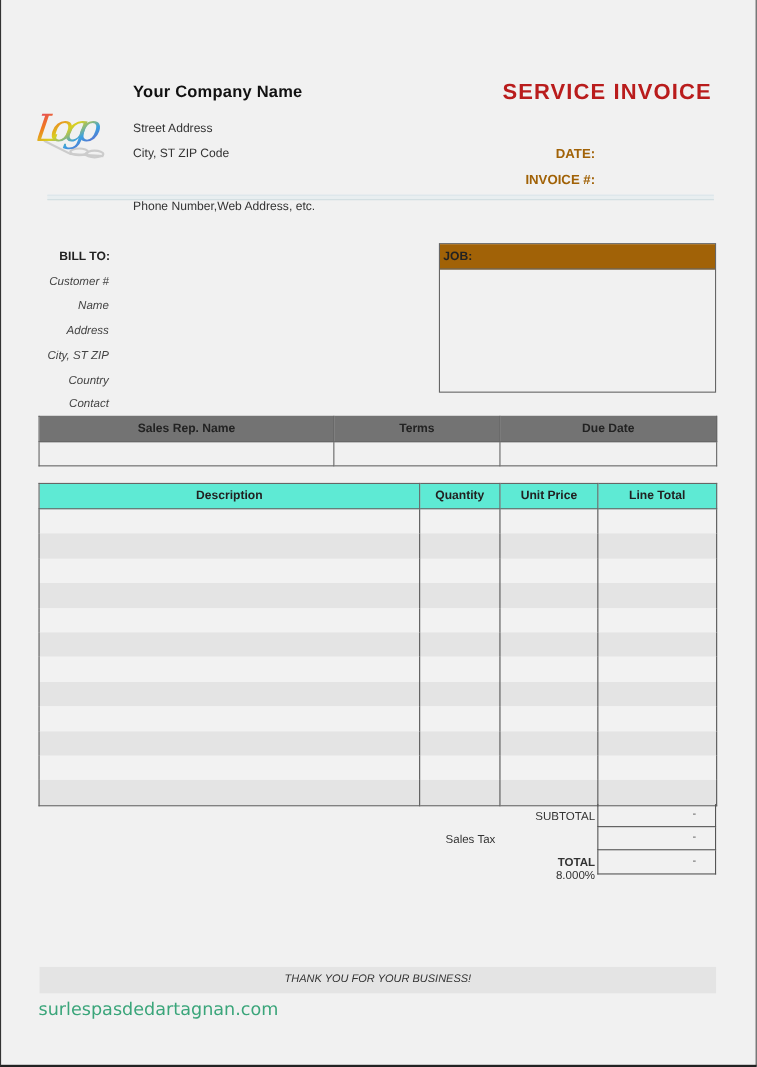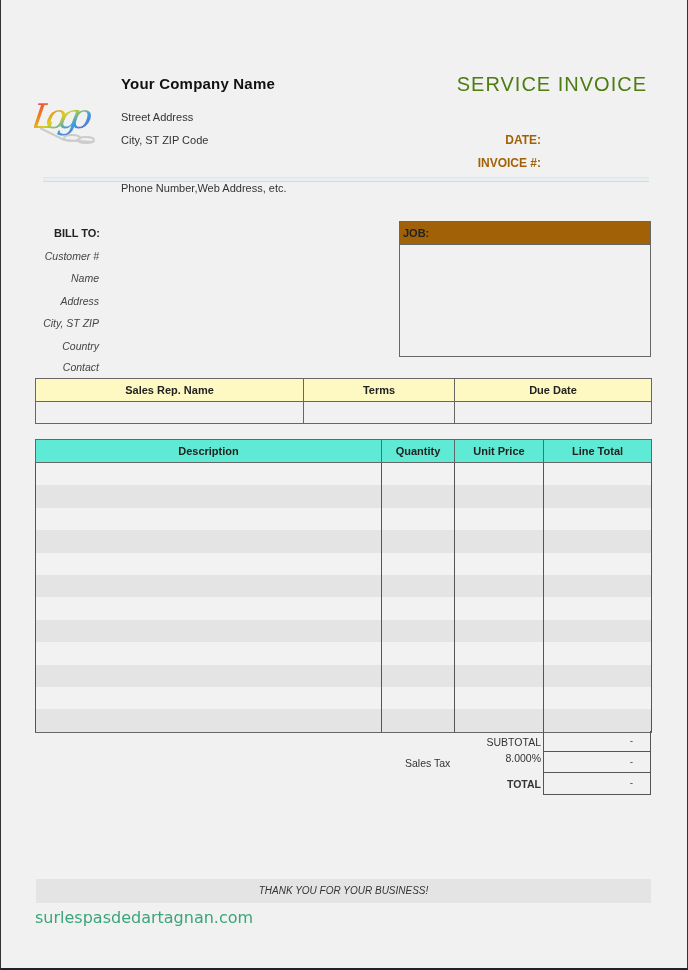--- a/index.html
+++ b/index.html
@@ -18,54 +18,54 @@
 
   
   .logo { left: 34px; top: 76px; width: 70px; height: 72px; }
 
   .company-name { left: 121px; top: 75px; font-size: 15px; font-weight: bold; color: #111; letter-spacing: 0.2px; }
   .addr { left: 121px; font-size: 11px; color: #333; }
   .addr1 { top: 111px; }
   .addr2 { top: 134px; }
   .addr3 { top: 156px; margin-top: 26px; }
 
-  .doc-title { right: 41px; top: 73px; font-size: 20px; font-weight: normal; color: #4d7c0f; letter-spacing: 1px; }
+  .doc-title { right: 41px; top: 73px; font-size: 20px; font-weight: bold; color: #b91c1c; letter-spacing: 1px; }
   .meta-label { right: 147px; font-size: 12px; font-weight: bold; color: #a16207; text-align: right; }
   .meta-date { top: 133px; }
   .meta-inv { top: 156px; }
 
   .rule { left: 43px; top: 177px; width: 606px; height: 5px;
     border-top: 1px solid #dbe5ea; border-bottom: 1px solid #d1dde0; background: #e8eef0; box-sizing: border-box; }
 
   
   .billto-label { right: 588px; top: 227px; font-size: 11px; font-weight: bold; text-align: right; color: #222; }
   .billto-field { right: 589px; font-size: 10.5px; font-style: italic; color: #444; text-align: right; }
 
   
   .job-box { left: 399px; top: 221px; width: 252px; height: 136px; border: 1px solid #666; box-sizing: border-box; }
   .job-head { height: 22px; background: #a16207; border-bottom: 1px solid #666; font-size: 11px; font-weight: bold; padding-left: 3px; line-height: 22px; }
 
   
   table { border-collapse: collapse; position: absolute; table-layout: fixed; }
   .sales-table { left: 35px; top: 378px; width: 616px; }
-  .sales-table th { height: 22px; background: #fef9c3; font-size: 11px; font-weight: bold; border: 1px solid #666; padding: 0; }
+  .sales-table th { height: 22px; background: #737373; font-size: 11px; font-weight: bold; border: 1px solid #666; padding: 0; }
   .sales-table td { height: 21px; border: 1px solid #666; padding: 0; }
 
   .items-table { left: 35px; top: 439px; width: 616px; }
   .items-table th { height: 22px; background: #5eead4; font-size: 11px; font-weight: bold; border: 1px solid #666; padding: 0; }
   .items-table td { height: 22.4px; padding: 0; border-left: 1px solid #555; border-right: 1px solid #555; font-size: 11px; }
   .items-table tr.odd td { background: #f2f2f2; }
   .items-table tr.even td { background: #e4e4e4; }
   .items-table tr:last-child td { border-bottom: 1px solid #666; }
 
   
   .tot-label { font-size: 10.5px; color: #333; text-align: right; }
   .tot-subtotal { right: 147px; top: 736px; }
   .tot-tax-label { left: 405px; top: 757px; }
-  .tot-tax-rate { right: 147px; top: 752px; }
+  .tot-tax-rate { right: 147px; top: 790px; }
   .tot-total { right: 147px; top: 778px; font-weight: bold; }
   .tot-box { left: 543px; width: 108px; height: 21px; border: 1px solid #555; box-sizing: border-box;
     font-size: 10px; color: #555; text-align: right; padding-right: 17px; line-height: 20px; }
   .tb1 { top: 731px; border-top: none; }
   .tb2 { top: 752px; border-top: none; }
   .tb3 { top: 773px; border-top: none; height: 22px; }
 
   .thanks { left: 36px; top: 879px; width: 615px; height: 24px; background: #e4e4e4;
     font-size: 10px; font-style: italic; text-align: center; line-height: 24px; color: #333; }
   .watermark { left: 35px; top: 908px; font-size: 16px; color: #3aa57a; font-family: "DejaVu Sans", sans-serif; letter-spacing: 0px; }

